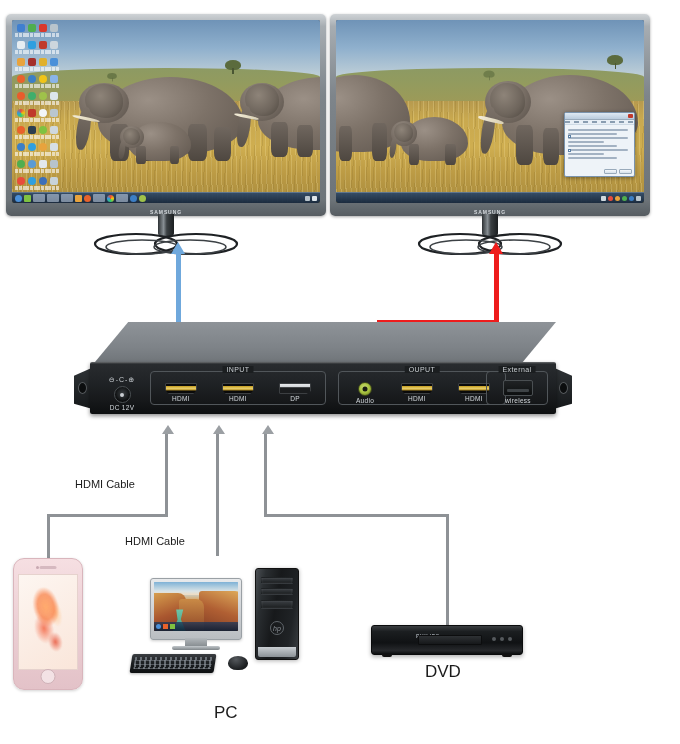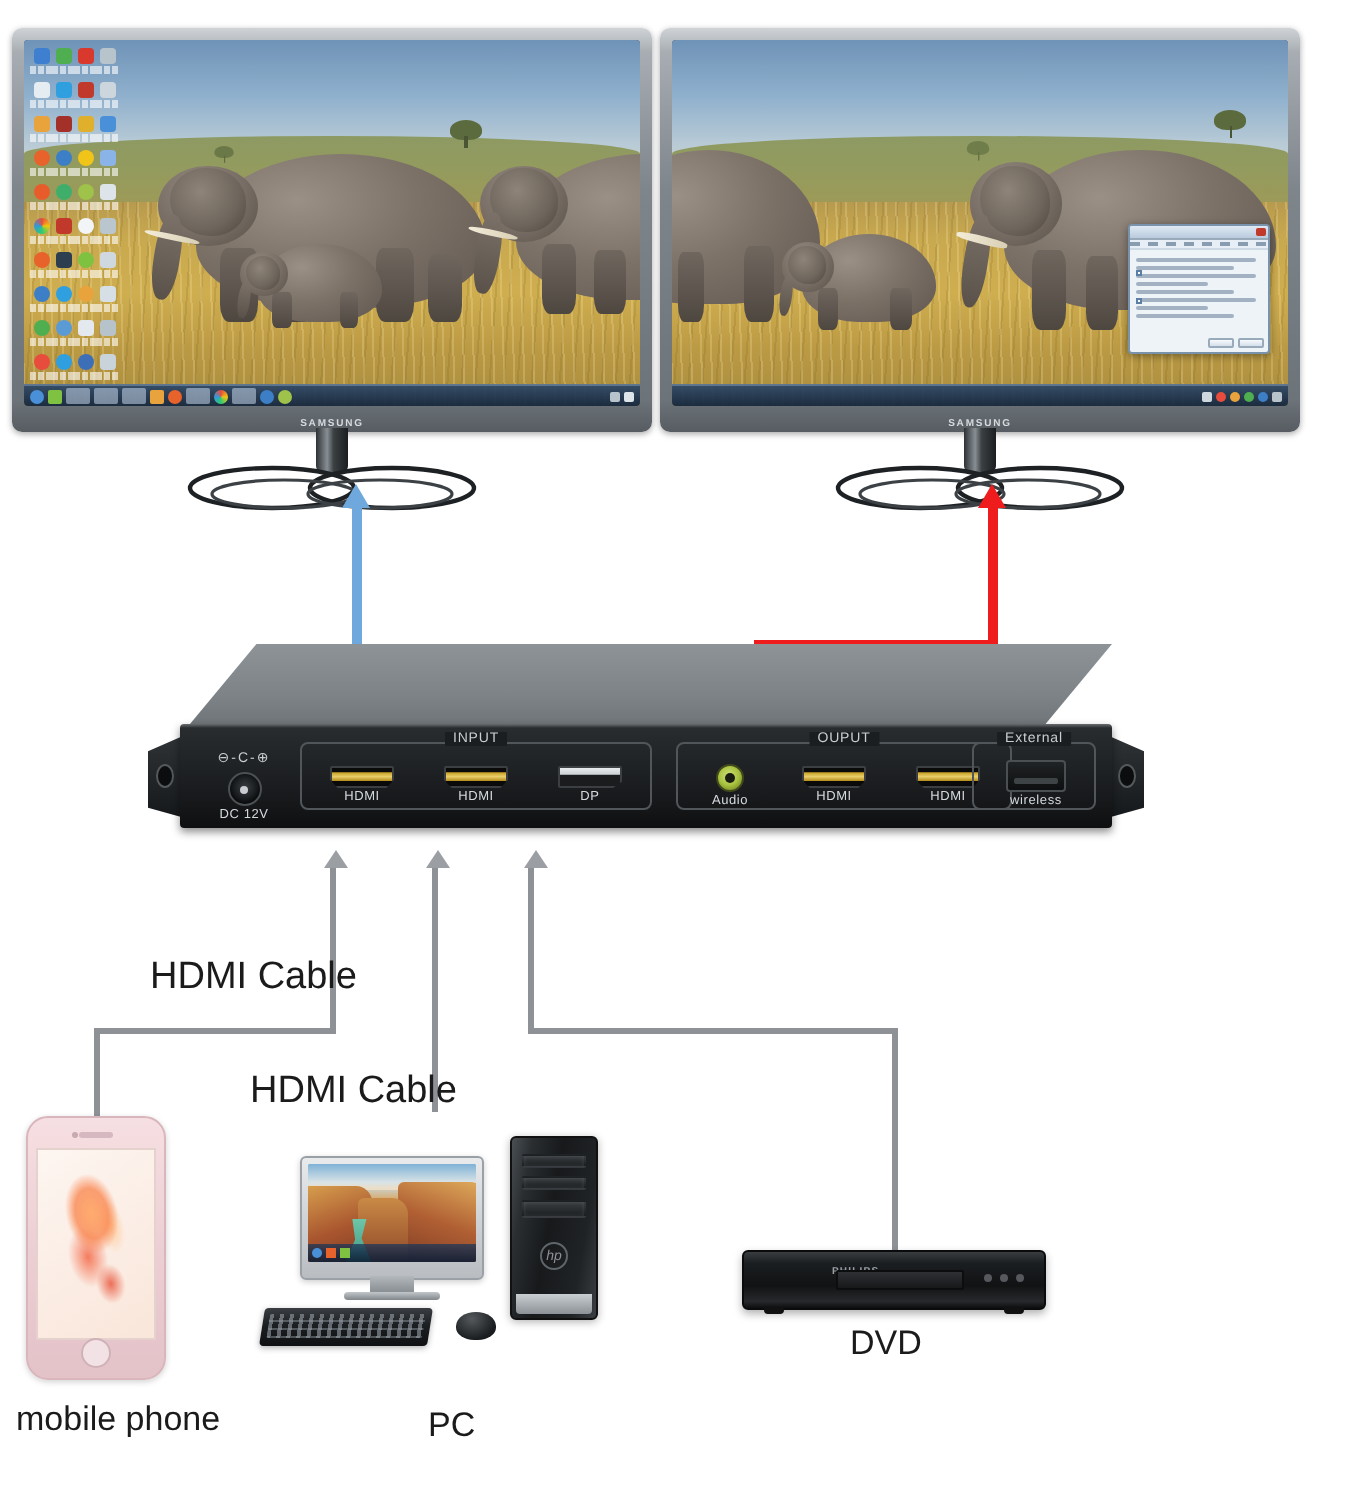--- a/index.html
+++ b/index.html
@@ -247,21 +247,21 @@
   .arrow-up-blue{
     border-left:7px solid transparent; border-right:7px solid transparent;
     border-bottom:12px solid #6fa8dc;
   }
   .arrow-up-red{
     border-left:7px solid transparent; border-right:7px solid transparent;
     border-bottom:12px solid #ee1c1c;
   }
 
   .cap{
-    position:absolute; font-size:19px; color:#1b1b1b; white-space:nowrap;
+    position:absolute; font-size:11px; color:#1b1b1b; white-space:nowrap;
     font-family:"Liberation Sans", sans-serif;
   }
   .cap-dev{ font-size:17px; }
 
   
   .phone{
     position:absolute; width:70px; height:132px; border-radius:11px;
     background:linear-gradient(180deg,#f6dfe2 0%,#eccfd4 50%,#e3c2c8 100%);
     border:1px solid #d9b5bc;
     box-shadow:0 1px 3px rgba(0,0,0,.18);
@@ -818,21 +818,20 @@
   <div class="cap" style="left:125px; top:535px;">HDMI Cable</div>
 
   <div class="phone" style="left:13px; top:558px;">
     <div class="phone-speaker"></div>
     <div class="phone-cam"></div>
     <div class="phone-screen">
       <div class="phone-wall"></div>
     </div>
     <div class="phone-home"></div>
   </div>
-  <div class="cap cap-dev" style="left:8px; top:700px;">mobile phone</div>
 
   <div class="monitor" style="left:150px; top:578px;">
     <div class="monitor-screen">
       <div class="canyon-sky"></div>
       <div class="canyon-wall" style="left:-4%; top:22%; width:42%; height:80%;
         background:linear-gradient(160deg,#d8a04e,#a9562f 55%,#7c3a22);"></div>
       <div class="canyon-wall" style="right:-6%; top:18%; width:52%; height:84%;
         background:linear-gradient(200deg,#e0ad5c,#b05f33 50%,#7e3b23);"></div>
       <div class="canyon-wall" style="left:30%; top:34%; width:30%; height:68%;
         background:linear-gradient(180deg,#c98a46,#8e4527);"></div>

